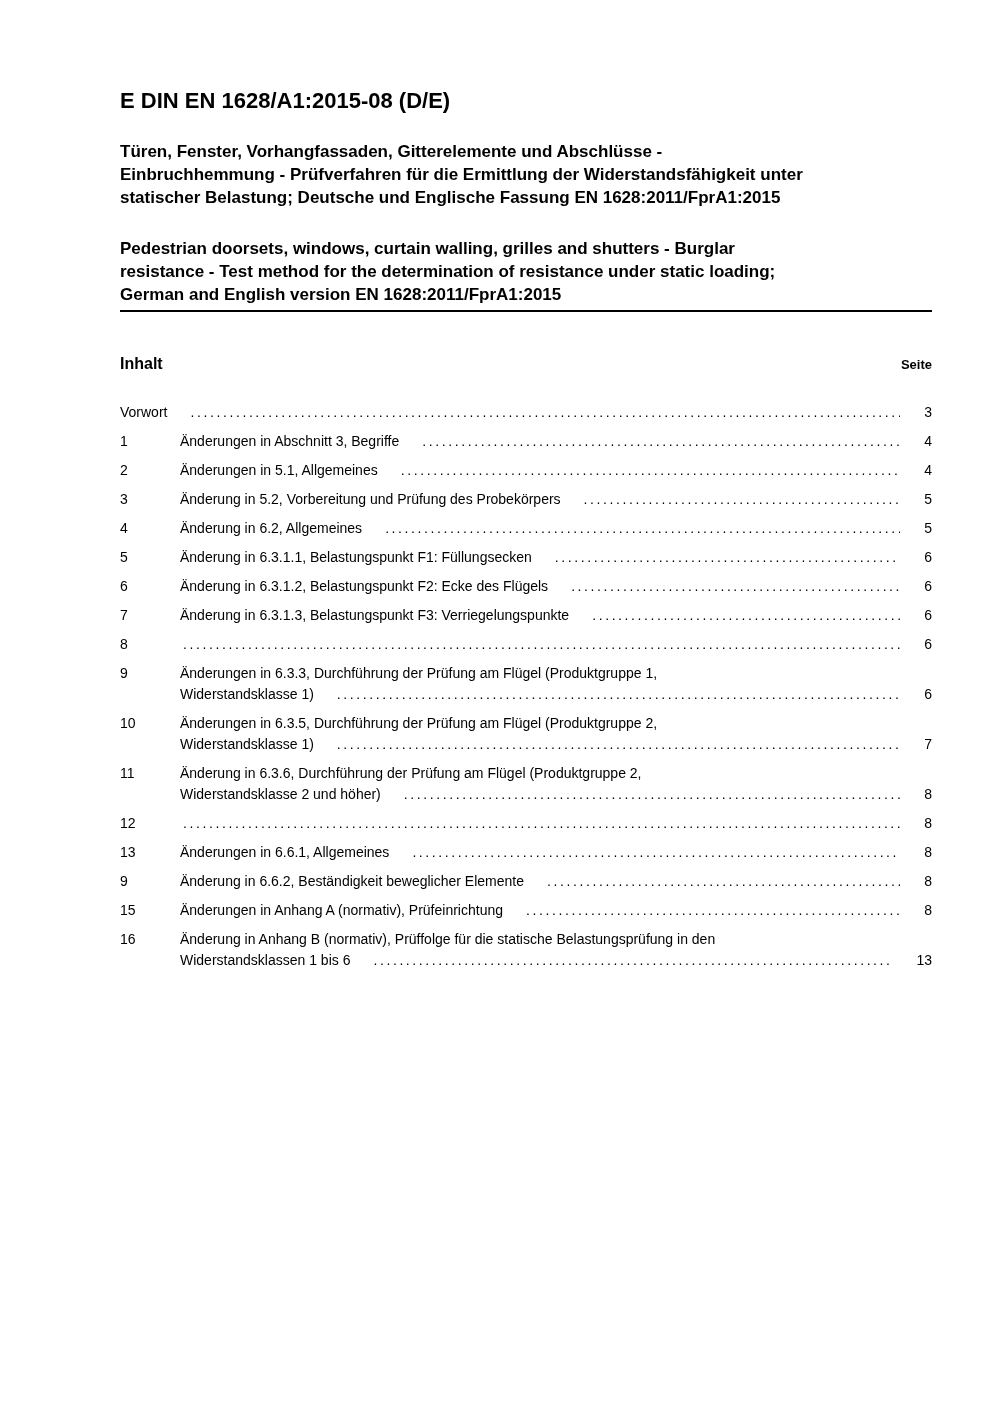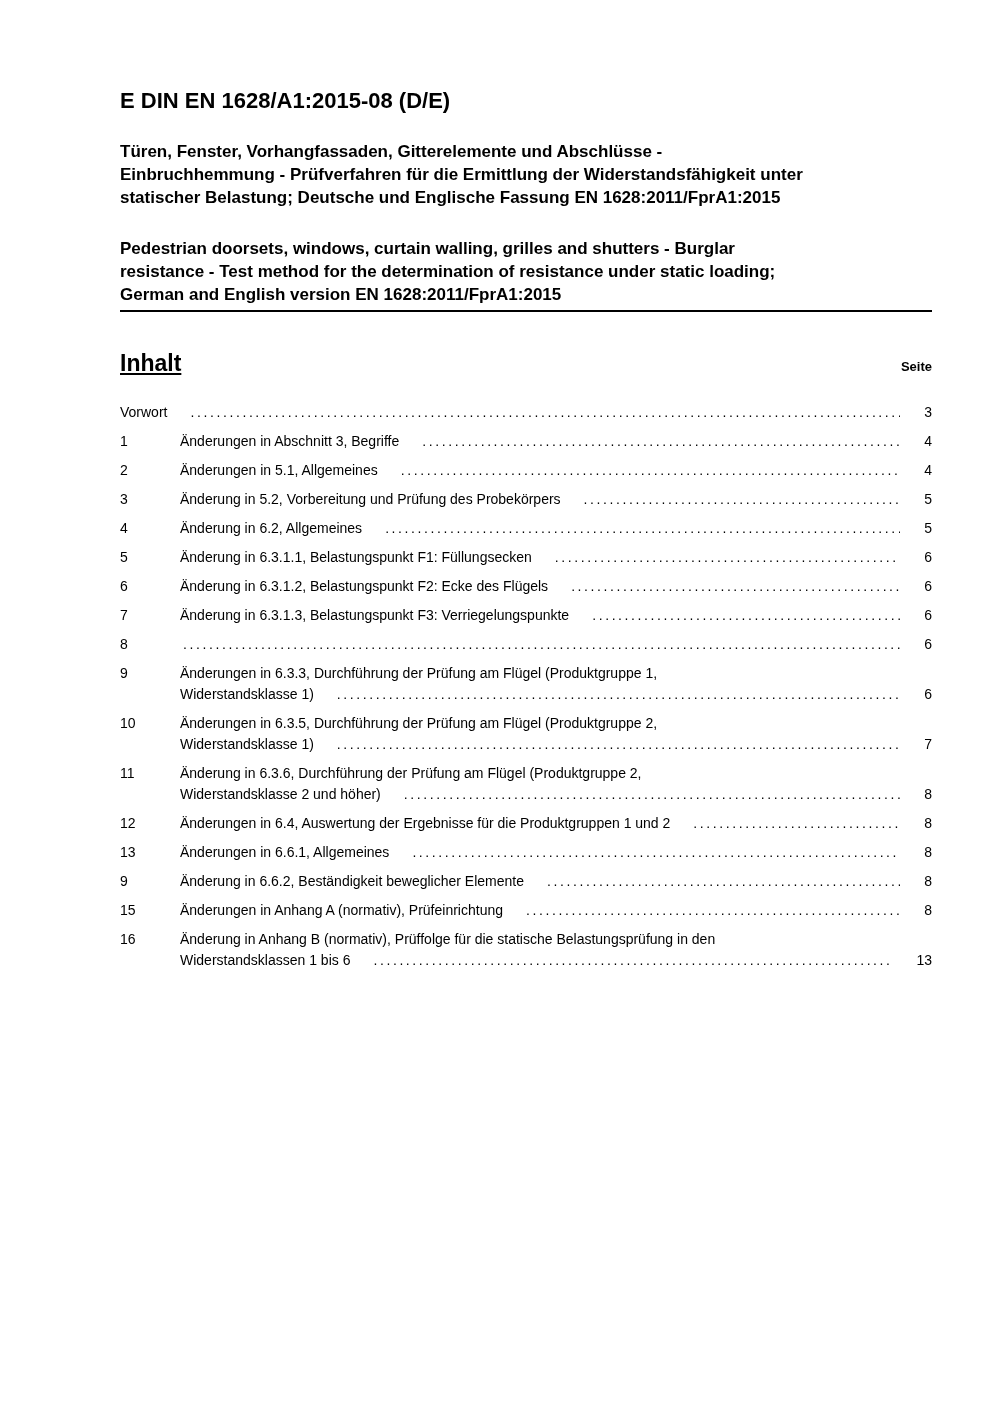--- a/index.html
+++ b/index.html
@@ -52,24 +52,23 @@
     height: 0;
     width: 100%;
   }
   .toc-header {
     margin-top: 38px;
     display: flex;
     justify-content: space-between;
     align-items: baseline;
   }
   .toc-heading {
-    font-size: 23px;
+    font-size: 16px;
     line-height: 27px;
     font-weight: bold;
-    text-decoration: underline;
   }
   .toc-page-label {
     font-size: 13px;
     font-weight: bold;
   }
   .toc-entries {
     margin-top: 25px;
     font-size: 14px;
     line-height: 21px;
   }
@@ -264,21 +263,20 @@
                 <span class="toc-text">Widerstandsklasse 2 und höher)</span>
                 <span class="leader"></span>
                 <span class="toc-page-num">8</span>
               </span>
             </span>
           </div>
           <div class="toc-row">
             <span class="toc-num">12</span>
             <span class="toc-body">
               <span class="toc-lastline">
-                <span class="toc-text">Änderungen in 6.4, Auswertung der Ergebnisse für die Produktgruppen 1 und 2</span>
                 <span class="leader"></span>
                 <span class="toc-page-num">8</span>
               </span>
             </span>
           </div>
           <div class="toc-row">
             <span class="toc-num">13</span>
             <span class="toc-body">
               <span class="toc-lastline">
                 <span class="toc-text">Änderungen in 6.6.1, Allgemeines</span>

